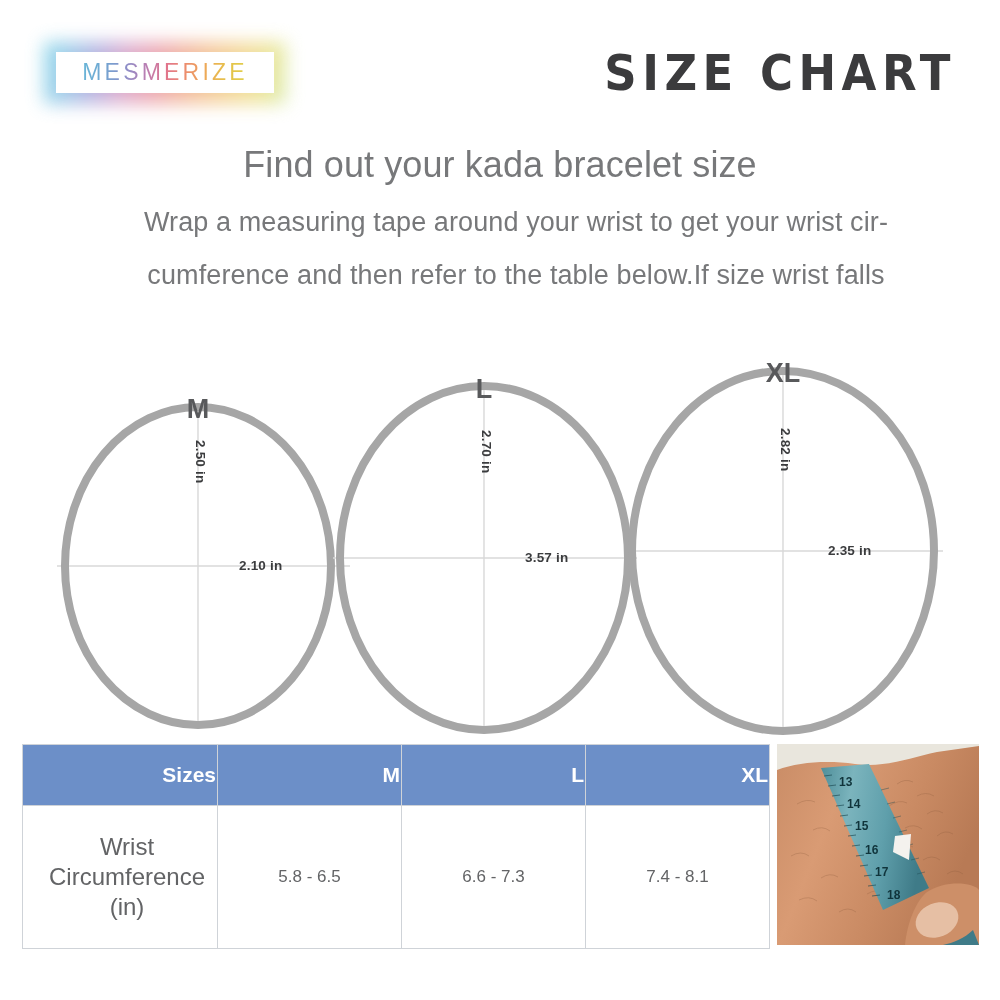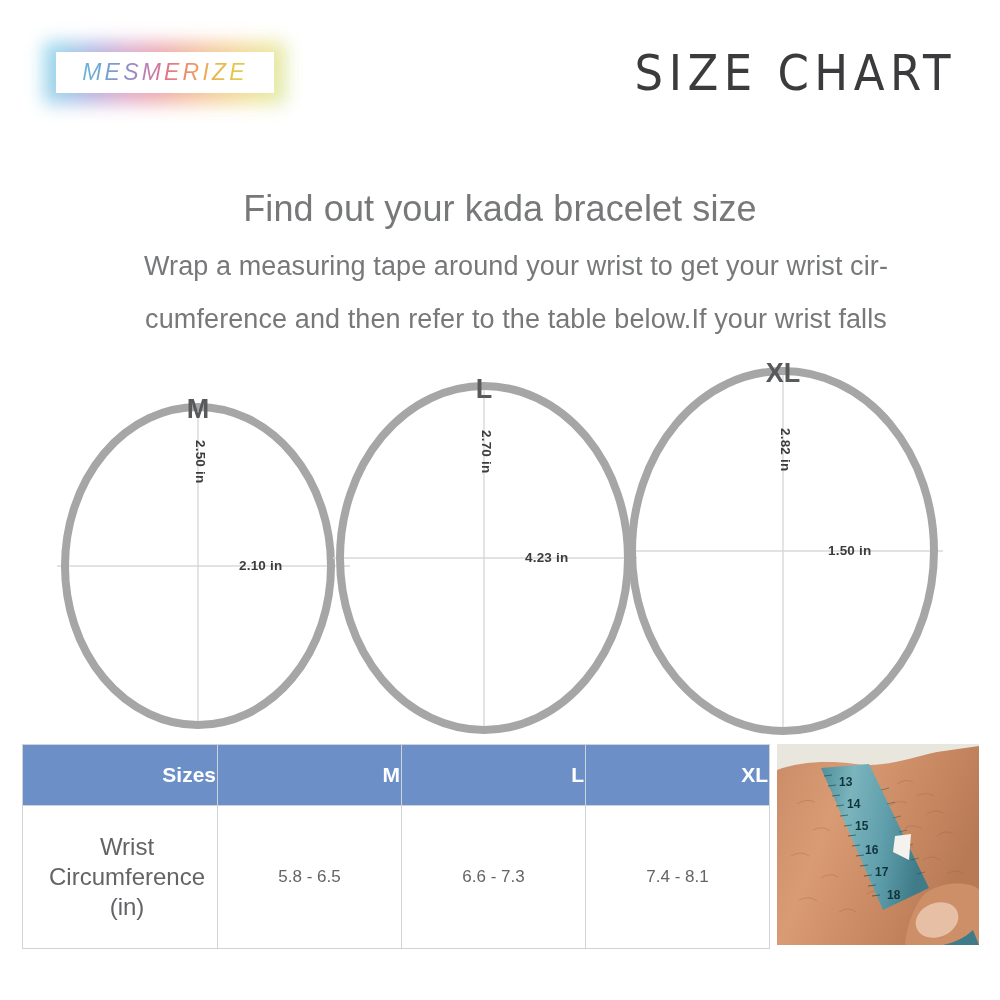--- a/index.html
+++ b/index.html
@@ -16,21 +16,20 @@
     color: #6f7072;
   }
 
   
   #logo-block {
     position: absolute;
     left: 44px;
     top: 42px;
     width: 242px;
     height: 62px;
-    font-style: italic;
   }
   #logo-glow {
     position: absolute;
     inset: 0;
     border-radius: 4px;
     background: linear-gradient(100deg,
         #7fd4e8 0%, #8fc6e6 10%, #a9a7dd 22%, #d79ec6 34%,
         #ea9aa6 46%, #f0ae90 58%, #f3c489 70%, #f0d789 82%,
         #e7e48c 92%, #cfe8a8 100%);
     filter: blur(9px);
@@ -59,21 +58,21 @@
     color: transparent;
     -webkit-text-fill-color: transparent;
     white-space: nowrap;
   }
 
   #size-chart-title {
     position: absolute;
     right: 44px;
     top: 44px;
     font-size: 50px;
-    font-weight: 400;
+    font-weight: 700;
     letter-spacing: 5.5px;
     color: #3b3b3d;
     white-space: nowrap;
     font-family: "DejaVu Sans", sans-serif;
     font-stretch: condensed;
     margin-left: 33px;
   }
 
   
   #intro {
@@ -83,21 +82,20 @@
     width: 1000px;
     text-align: center;
   }
   #intro-heading {
     font-size: 36px;
     font-weight: 400;
     color: #77787a;
     line-height: 46px;
     letter-spacing: 0.1px;
     font-stretch: semi-condensed;
-    margin-top: 44px;
   }
   .intro-line {
     font-size: 27px;
     line-height: 53px;
     color: #77787a;
     font-weight: 400;
     letter-spacing: 0.1px;
     font-stretch: semi-condensed;
     white-space: nowrap;
   }
@@ -194,21 +192,21 @@
     <span id="logo-text">MESMERIZE</span>
   </div>
 </div>
 
 <div id="size-chart-title">SIZE CHART</div>
 
 <div id="intro">
   <div id="intro-heading">Find out your kada bracelet size</div>
   <div id="intro-lines">
     <div class="intro-line">Wrap a measuring tape around your wrist to get your wrist cir-</div>
-    <div class="intro-line">cumference and then refer to the table below.If your wrist falls</div>
+    <div class="intro-line">cumference and then refer to the table below.If size wrist falls</div>
   </div>
 </div>
 
 <svg id="oval-svg" width="1000" height="1000" viewBox="0 0 1000 1000" style="position:absolute;left:0;top:0;pointer-events:none;">
 
   <g>
     <line x1="198" y1="407" x2="198" y2="725" stroke="#d8d8d8" stroke-width="1.4"></line>
     <line x1="57" y1="566" x2="350" y2="566" stroke="#d8d8d8" stroke-width="1.4"></line>
     <ellipse cx="198" cy="566" rx="133" ry="159" fill="none" stroke="#a6a6a6" stroke-width="8"></ellipse>
   </g>
@@ -227,25 +225,25 @@
 </svg>
 
 <div id="ovals">
 
   <div class="oval-label" style="left:198px; top:54px;">M</div>
   <div class="dim-v" style="left:208px; top:100px;">2.50 in</div>
   <div class="dim-h" style="left:239px; top:218px;text-align:right;">2.10 in</div>
 
   <div class="oval-label" style="left:484px; top:34px;">L</div>
   <div class="dim-v" style="left:494px; top:90px;">2.70 in</div>
-  <div class="dim-h" style="left:525px; top:210px;">4.23 in</div>
+  <div class="dim-h" style="left:525px; top:210px;">3.57 in</div>
 
   <div class="oval-label" style="left:783px; top:18px;">XL</div>
   <div class="dim-v" style="left:793px; top:88px;">2.82 in</div>
-  <div class="dim-h" style="left:828px; top:203px;">1.50 in</div>
+  <div class="dim-h" style="left:828px; top:203px;">2.35 in</div>
 </div>
 
 <table id="size-table">
   <thead>
     <tr>
       <th style="width:192px;">Sizes</th>
       <th style="width:181px;">M</th>
       <th style="width:181px;">L</th>
       <th style="width:181px;">XL</th>
     </tr>

